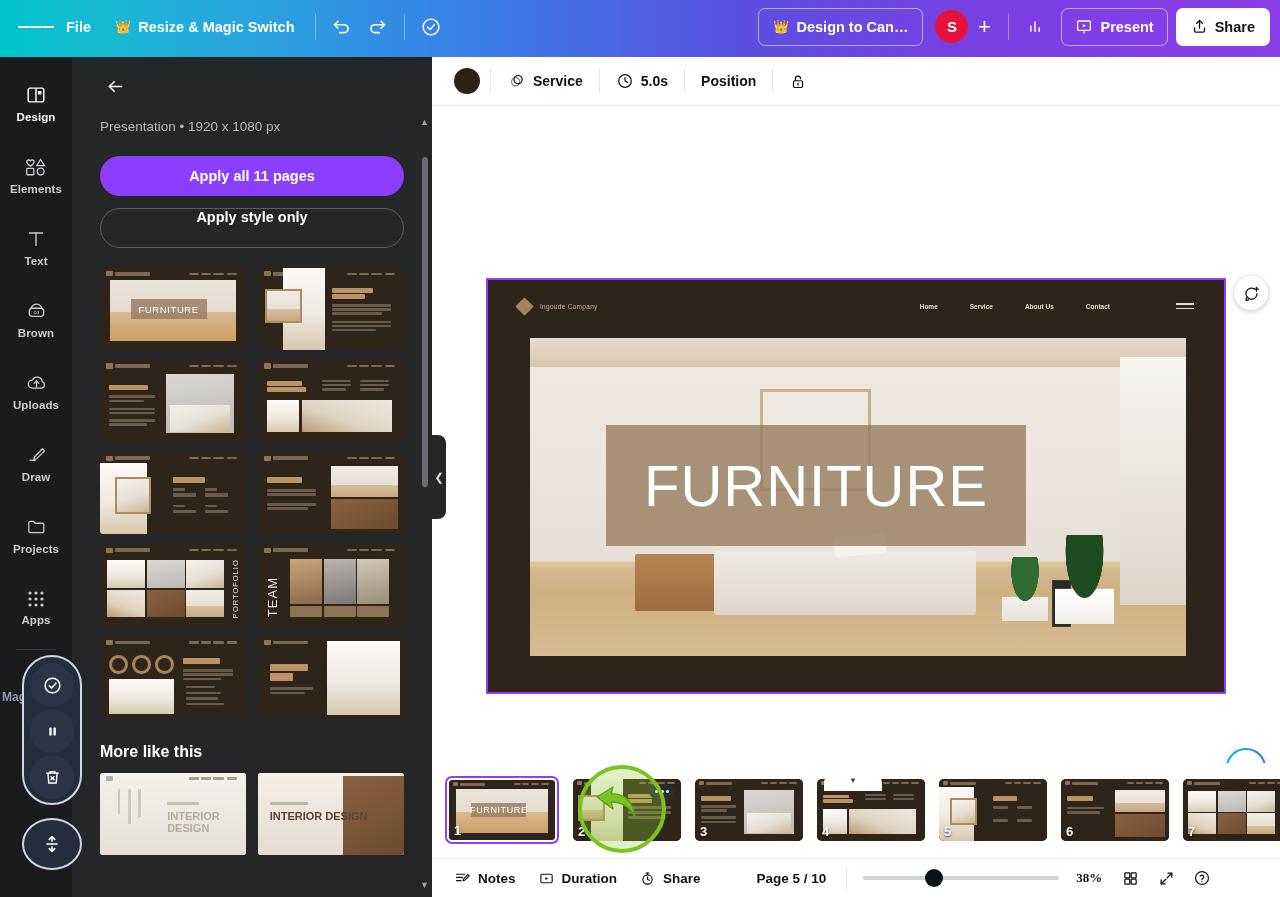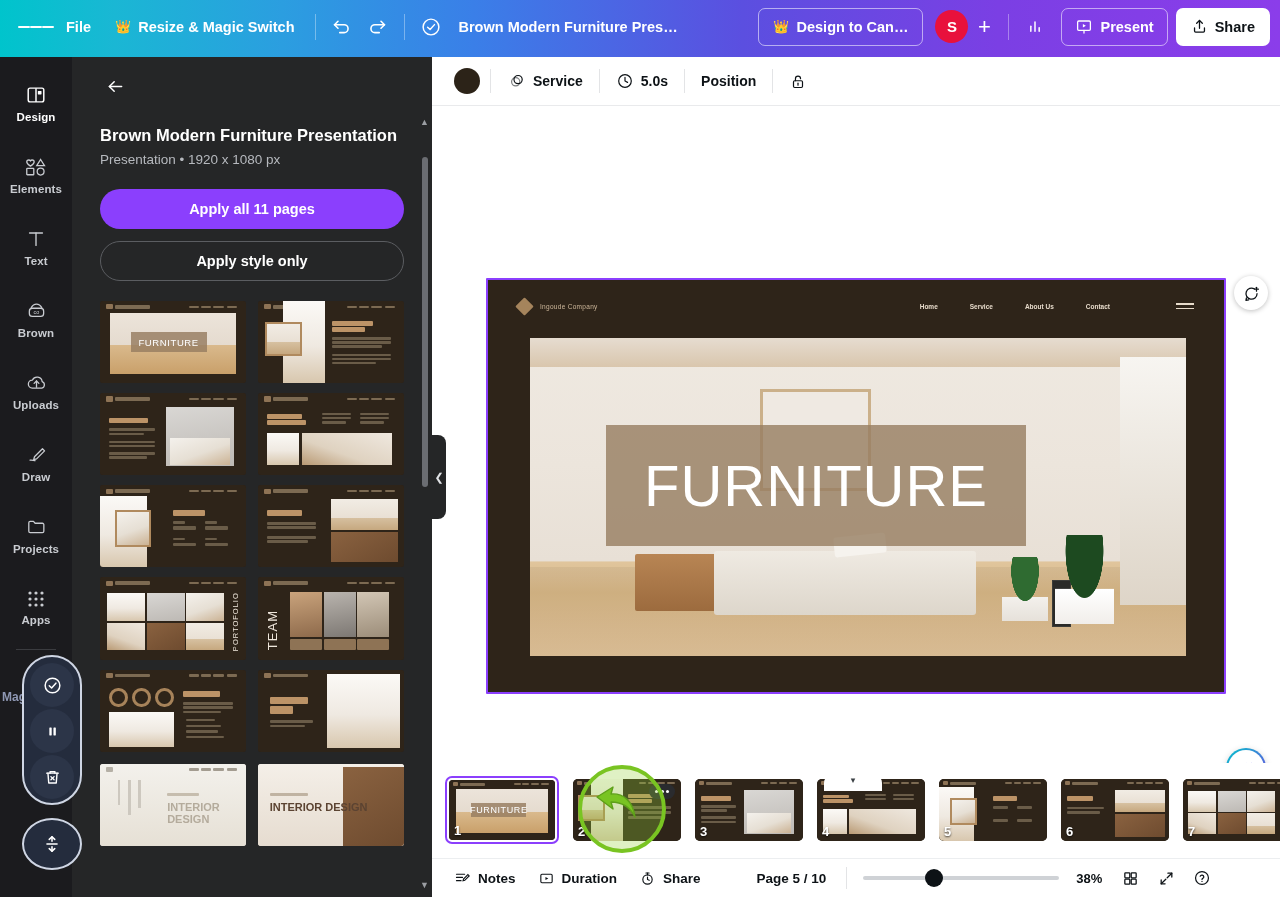--- a/index.html
+++ b/index.html
@@ -108,21 +108,21 @@
   .author-name { color: #d6d8dc; font-size: 13.5px; }
   .btn-primary {
     margin-top: 22px; width: 100%; height: 40px; border-radius: 20px;
     background: #8b3ffd; color: #fff; font-size: 14.5px; font-weight: 700;
     display: flex; align-items: center; justify-content: center; cursor: pointer; border: none;
   }
   .btn-outline {
     margin-top: 12px; width: 100%; height: 40px; border-radius: 20px;
     background: transparent; border: 1px solid #5b5d61; color: #fff;
     font-size: 14.5px; font-weight: 700;
-    display: flex; align-items: center; justify-content: center; cursor: pointer;
+    display: flex; align-items: flex-start; justify-content: center; cursor: pointer;
   }
   .thumb-grid {
     margin-top: 20px; display: grid; grid-template-columns: 1fr 1fr;
     gap: 10px 12px;
   }
   .thumb {
     position: relative; width: 100%; aspect-ratio: 16/9; border-radius: 3px;
     overflow: hidden; background: #2e2419; cursor: pointer;
   }
   .sec-title { color: #fff; font-size: 16px; font-weight: 700; margin-top: 24px; }
@@ -378,21 +378,21 @@
   .sb-divider { width: 1px; height: 22px; background: #e3e4e6; margin: 0 6px; flex: none; }
   .zoom-slider { position: relative; width: 196px; height: 22px; flex: none; margin: 0 8px; }
   .zoom-track {
     position: absolute; left: 0; top: 9px; width: 196px; height: 4px;
     background: #cfd2d6; border-radius: 2px;
   }
   .zoom-knob {
     position: absolute; left: 62px; top: 2px; width: 18px; height: 18px;
     border-radius: 50%; background: #0d1216; cursor: pointer;
   }
-  .zoom-val { color: #0d1216; font-size: 13px; font-weight: 600; width: 40px; text-align: center; flex: none; }
+  .zoom-val { color: #0d1216; font-size: 13px; font-weight: 600; width: 40px; text-align: center; flex: none; font-family: Liberation Serif, serif; }
   .sb-icon {
     width: 30px; height: 30px; border-radius: 5px; display: flex;
     align-items: center; justify-content: center; cursor: pointer;
     color: #0d1216; flex: none; margin-left: 4px;
   }
 
   
   .tool-pill {
     position: absolute; left: 22px; top: 655px; width: 60px; height: 150px;
     border-radius: 30px; background: #242c3d; border: 2px solid #cfd6e4;
@@ -447,21 +447,20 @@
           <polyline points="16,6 20,10 16,14"></polyline>
       </svg>
     </div>
     <div class="tb-sep"></div>
     <div class="tb-icon-btn">
       <svg width="22" height="22" viewBox="0 0 24 24" fill="none" stroke="#fff" stroke-width="1.6" stroke-linecap="round" stroke-linejoin="round">
         <circle cx="12" cy="12" r="8.6"></circle>
           <polyline points="8.3,12.2 11,14.8 15.8,9.4"></polyline>
       </svg>
     </div>
-    <div class="tb-title">Brown Modern Furniture Prese…</div>
     <div style="flex:1"></div>
     <div class="upgrade-btn">
       <span class="crown">👑</span>
       <span>Design to Can…</span>
     </div>
     <div style="width:12px"></div>
     <div class="avatar-s" style="background:#e8113c">
       <span>S</span>
     </div>
     <div class="plus-btn">
@@ -610,21 +609,20 @@
       <svg width="21" height="21" viewBox="0 0 24 24" fill="none" stroke="#fff" stroke-width="1.7" stroke-linecap="round" stroke-linejoin="round">
         <line x1="19" y1="12" x2="5" y2="12"></line>
           <polyline points="10.5,6.5 5,12 10.5,17.5"></polyline>
       </svg>
     </div>
     <div class="panel-sb-up">▲</div>
     <div class="panel-sb"></div>
     <div class="panel-sb-down">▼</div>
 
     <div class="panel-scroll">
-      <div class="tpl-title">Brown Modern Furniture Presentation</div>
       <div class="tpl-meta">Presentation • 1920 x 1080 px</div>
 
       <div class="btn-primary">
         <span>Apply all 11 pages</span>
       </div>
       <div class="btn-outline">
         <span>Apply style only</span>
       </div>
 
       <div class="thumb-grid">
@@ -835,20 +833,21 @@
             </div>
             <div class="sl-img room-e" style="left:47%;top:6%;width:50%;height:90%"></div>
             <div class="sl-h" style="left:8%;top:33%;width:26%;height:9%"></div>
             <div class="sl-h" style="left:8%;top:45%;width:16%;height:9%"></div>
             <div class="sl-p" style="left:8%;top:62%;width:30%;height:3%"></div>
             <div class="sl-p" style="left:8%;top:67%;width:24%;height:3%"></div>
           </div>
         </div>
       </div>
 
+      <div class="sec-title">More like this</div>
 
       <div class="thumb-grid" style="margin-top:12px">
         <div class="thumb" style="background:#eee9e2">
           <div class="sl" style="background:linear-gradient(180deg,#f3f1ec,#e6e0d5)">
             <div class="sl-nav">
               <div class="sl-logo" style="background:#b5b0a6"></div>
               <div class="sl-nv" style="left:62%;width:7%;background:#a39c90"></div>
               <div class="sl-nv" style="left:71%;width:7%;background:#a39c90"></div>
               <div class="sl-nv" style="left:80%;width:8%;background:#a39c90"></div>
               <div class="sl-nv" style="left:90%;width:8%;background:#a39c90"></div>

